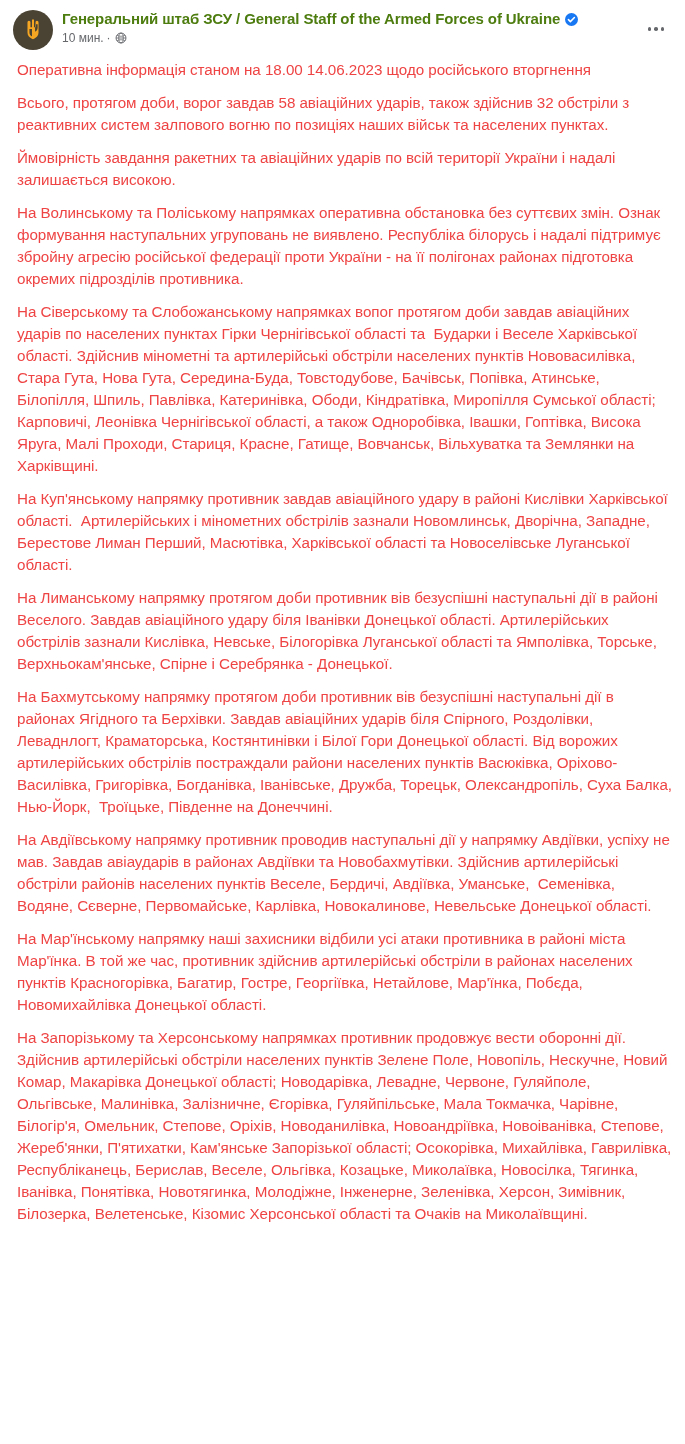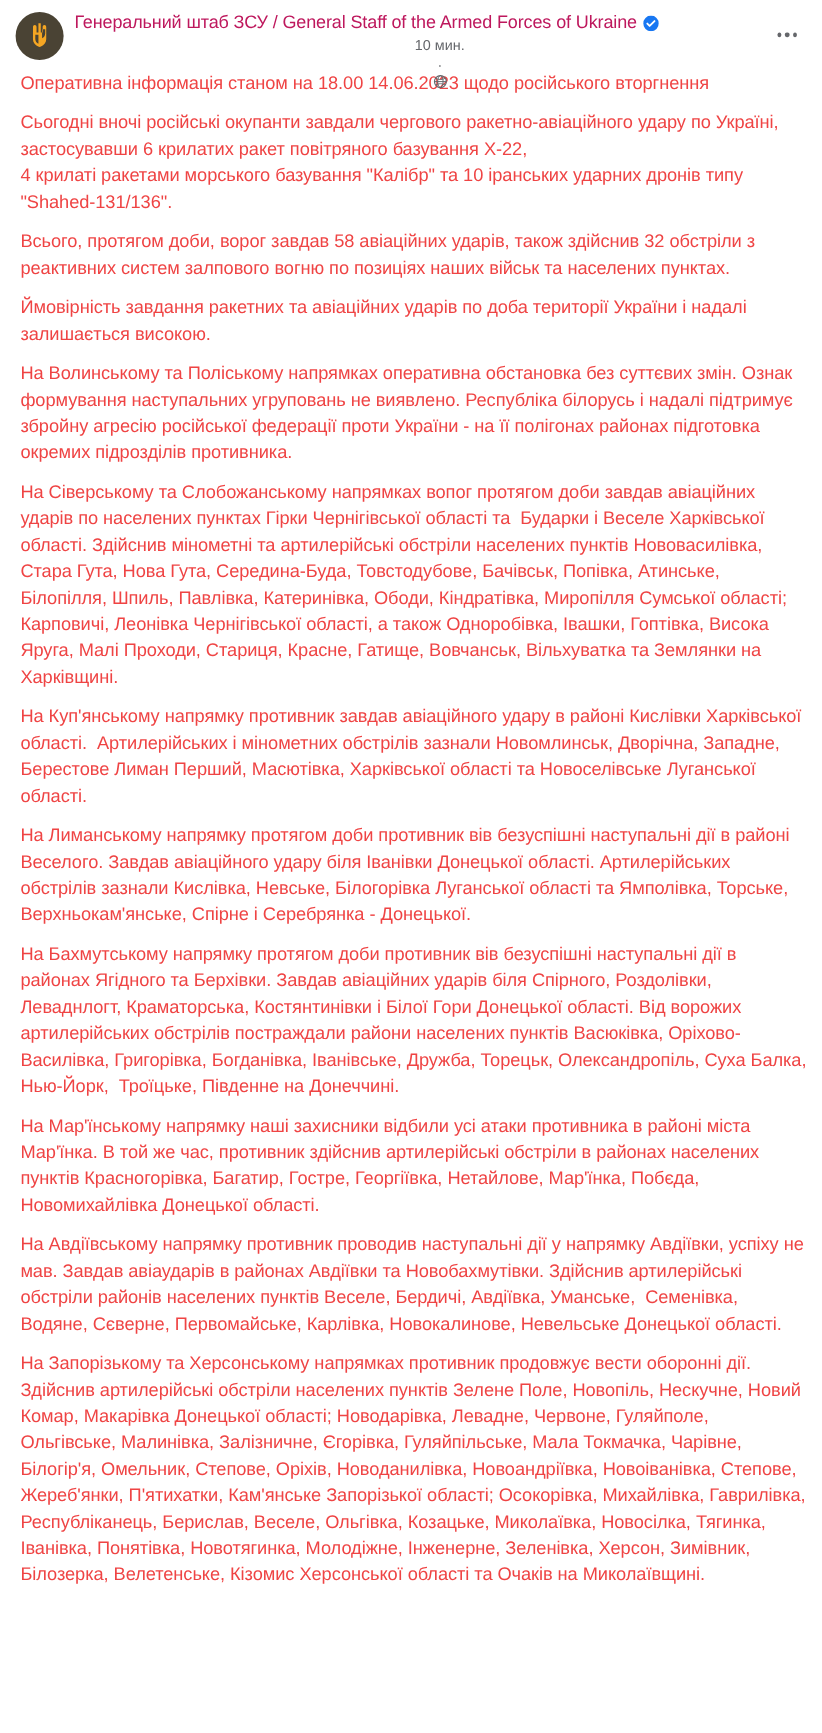--- a/index.html
+++ b/index.html
@@ -53,42 +53,41 @@
     min-width: 0;
     padding-top: 1px;
   }
   .author-line {
     display: flex;
     align-items: center;
     line-height: 18px;
   }
   .author-name {
     font-size: 15px;
-    font-weight: 400;
-    color: #be185d;
+    font-weight: 700;
+    color: #4d7c0f;
     letter-spacing: -0.1px;
     white-space: nowrap;
   }
   .verified-badge {
     margin-left: 5px;
     width: 13px;
     height: 13px;
     flex: 0 0 13px;
     display: inline-block;
   }
   .verified-badge svg { display: block; }
 
   .meta-line {
     display: flex;
     align-items: center;
     margin-top: 2px;
     font-size: 12px;
     color: #65676b;
     line-height: 16px;
-    flex-direction: column;
   }
   .meta-sep {
     margin: 0 3px;
     color: #65676b;
   }
   .globe-icon {
     width: 12px;
     height: 12px;
     display: inline-block;
     margin-left: 1px;
@@ -179,28 +178,26 @@
       <span class="dots">
         <i></i>
           <i></i>
           <i></i>
       </span>
     </div>
   </div>
 
   <div class="post-body">
     <p>Оперативна інформація станом на 18.00 14.06.2023 щодо російського вторгнення</p>
-    <p>Сьогодні вночі російські окупанти завдали чергового ракетно-авіаційного удару по Україні, застосувавши 6 крилатих ракет повітряного базування Х-22,
-4 крилаті ракетами морського базування "Калібр" та 10 іранських ударних дронів типу "Shahed-131/136".</p>
     <p>Всього, протягом доби, ворог завдав 58 авіаційних ударів, також здійснив 32 обстріли з реактивних систем залпового вогню по позиціях наших військ та населених пунктах.</p>
-    <p>Ймовірність завдання ракетних та авіаційних ударів по доба території України і надалі залишається високою.</p>
+    <p>Ймовірність завдання ракетних та авіаційних ударів по всій території України і надалі залишається високою.</p>
     <p>На Волинському та Поліському напрямках оперативна обстановка без суттєвих змін. Ознак формування наступальних угруповань не виявлено. Республіка білорусь і надалі підтримує збройну агресію російської федерації проти України - на її полігонах районах підготовка окремих підрозділів противника.</p>
     <p>На Сіверському та Слобожанському напрямках вопог протягом доби завдав авіаційних ударів по населених пунктах Гірки Чернігівської області та  Бударки і Веселе Харківської області. Здійснив мінометні та артилерійські обстріли населених пунктів Нововасилівка, Стара Гута, Нова Гута, Середина-Буда, Товстодубове, Бачівськ, Попівка, Атинське, Білопілля, Шпиль, Павлівка, Катеринівка, Ободи, Кіндратівка, Миропілля Сумської області; Карповичі, Леонівка Чернігівської області, а також Одноробівка, Івашки, Гоптівка, Висока Яруга, Малі Проходи, Стариця, Красне, Гатище, Вовчанськ, Вільхуватка та Землянки на Харківщині.</p>
     <p>На Куп'янському напрямку противник завдав авіаційного удару в районі Кислівки Харківської області.  Артилерійських і мінометних обстрілів зазнали Новомлинськ, Дворічна, Западне, Берестове Лиман Перший, Масютівка, Харківської області та Новоселівське Луганської області.</p>
     <p>На Лиманському напрямку протягом доби противник вів безуспішні наступальні дії в районі Веселого. Завдав авіаційного удару біля Іванівки Донецької області. Артилерійських обстрілів зазнали Кислівка, Невське, Білогорівка Луганської області та Ямполівка, Торське, Верхньокам'янське, Спірне і Серебрянка - Донецької.</p>
     <p>На Бахмутському напрямку протягом доби противник вів безуспішні наступальні дії в районах Ягідного та Берхівки. Завдав авіаційних ударів біля Спірного, Роздолівки, Леваднлогт, Краматорська, Костянтинівки і Білої Гори Донецької області. Від ворожих артилерійських обстрілів постраждали райони населених пунктів Васюківка, Оріхово-Василівка, Григорівка, Богданівка, Іванівське, Дружба, Торецьк, Олександропіль, Суха Балка, Нью-Йорк,  Троїцьке, Південне на Донеччині.</p>
+    <p>На Авдіївському напрямку противник проводив наступальні дії у напрямку Авдіївки, успіху не мав. Завдав авіаударів в районах Авдіївки та Новобахмутівки. Здійснив артилерійські обстріли районів населених пунктів Веселе, Бердичі, Авдіївка, Уманське,  Семенівка, Водяне, Сєверне, Первомайське, Карлівка, Новокалинове, Невельське Донецької області.</p>
     <p>На Мар'їнському напрямку наші захисники відбили усі атаки противника в районі міста Мар'їнка. В той же час, противник здійснив артилерійські обстріли в районах населених пунктів Красногорівка, Багатир, Гостре, Георгіївка, Нетайлове, Мар'їнка, Побєда, Новомихайлівка Донецької області.</p>
-    <p>На Авдіївському напрямку противник проводив наступальні дії у напрямку Авдіївки, успіху не мав. Завдав авіаударів в районах Авдіївки та Новобахмутівки. Здійснив артилерійські обстріли районів населених пунктів Веселе, Бердичі, Авдіївка, Уманське,  Семенівка, Водяне, Сєверне, Первомайське, Карлівка, Новокалинове, Невельське Донецької області.</p>
     <p>На Запорізькому та Херсонському напрямках противник продовжує вести оборонні дії. Здійснив артилерійські обстріли населених пунктів Зелене Поле, Новопіль, Нескучне, Новий Комар, Макарівка Донецької області; Новодарівка, Левадне, Червоне, Гуляйполе, Ольгівське, Малинівка, Залізничне, Єгорівка, Гуляйпільське, Мала Токмачка, Чарівне, Білогір'я, Омельник, Степове, Оріхів, Новоданилівка, Новоандріївка, Новоіванівка, Степове, Жереб'янки, П'ятихатки, Кам'янське Запорізької області; Осокорівка, Михайлівка, Гаврилівка, Республіканець, Берислав, Веселе, Ольгівка, Козацьке, Миколаївка, Новосілка, Тягинка, Іванівка, Понятівка, Новотягинка, Молодіжне, Інженерне, Зеленівка, Херсон, Зимівник, Білозерка, Велетенське, Кізомис Херсонської області та Очаків на Миколаївщині.</p>
 
   </div>
 
 </div>
 
 </body></html>

